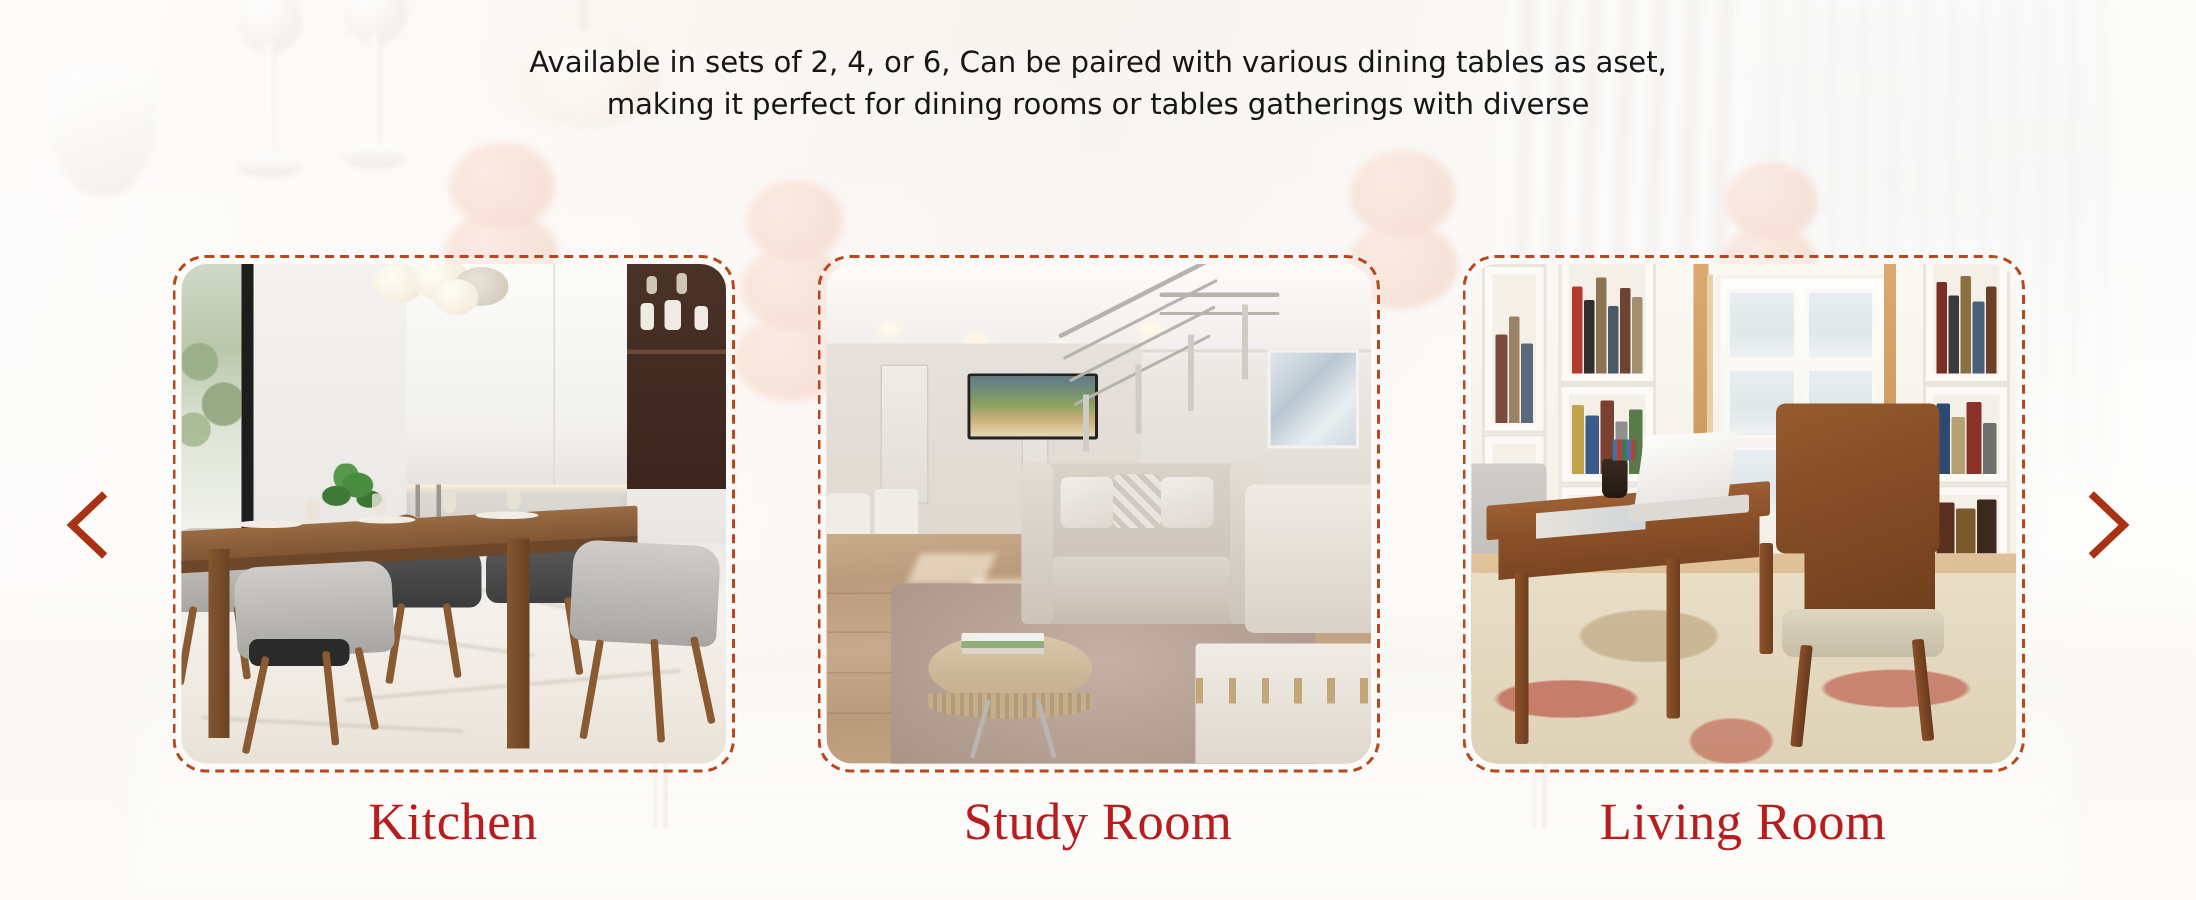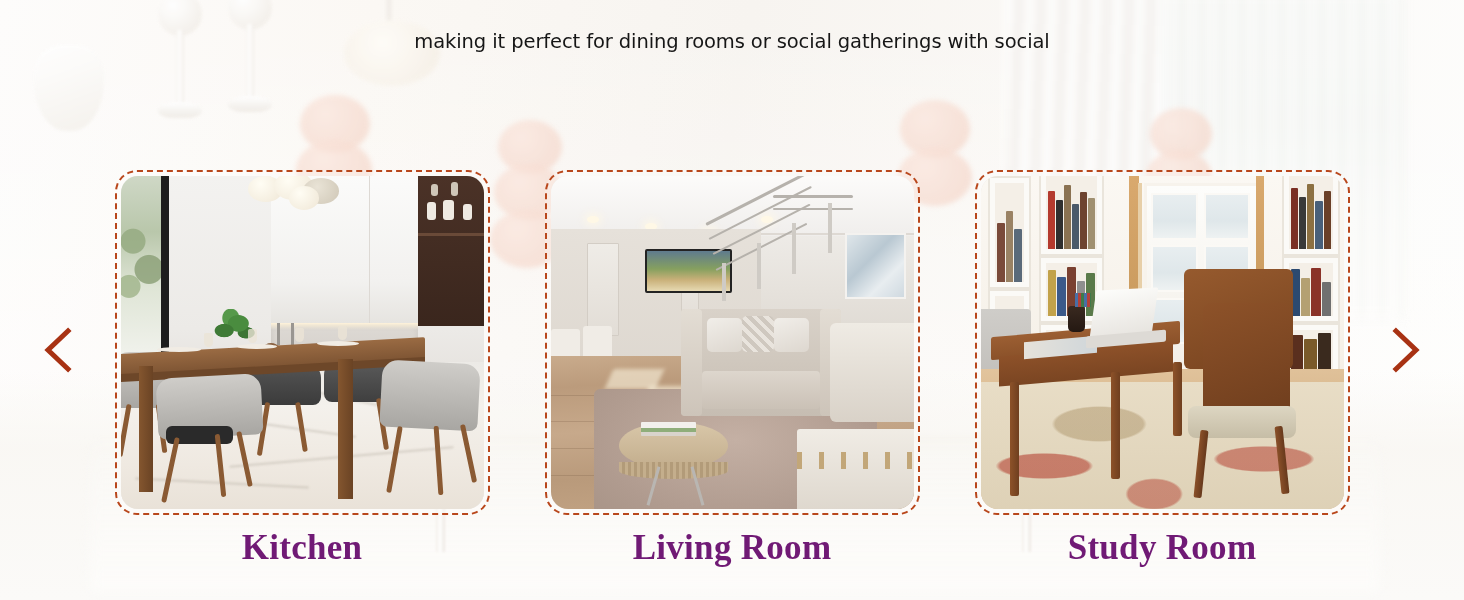--- a/index.html
+++ b/index.html
@@ -340,23 +340,23 @@
     left: 0; right: 0; top: 528px;
     display: flex;
     justify-content: center;
     gap: 55px;
     z-index: 5;
   }
   .label {
     width: 375px;
     text-align: center;
     font-family: "Liberation Serif", serif;
-    font-weight: bold;
+    font-weight: normal;
     font-size: 35px;
-    color: #701a75;
+    color: #b91c1c;
     letter-spacing: 0.3px;
   }
 
   
   .arrow {
     position: absolute;
     top: 323px;
     width: 44px; height: 54px;
     cursor: pointer;
     z-index: 6;
@@ -400,21 +400,22 @@
     <div class="bg-chair-blob" style="left:1146px;top:150px;width:66px;height:54px;"></div>
     <div class="bg-counter"></div>
     <div class="bg-floor"></div>
     <div class="bg-rug"></div>
     <div class="bg-leg a"></div>
     <div class="bg-leg b"></div>
   </div>
 
   <div class="header">
     <div class="subtitle">
-      <span class="line">making it perfect for dining rooms or social gatherings with social</span>
+      <span class="line">Available in sets of 2, 4, or 6, Can be paired with various dining tables as aset,</span>
+      <span class="line">making it perfect for dining rooms or tables gatherings with diverse</span>
     </div>
   </div>
 
   <div class="cards">
 
     <div class="card">
       <div class="photo">
         <div class="k-wall"></div>
         <div class="k-upper-cab"></div>
         <div class="k-cab-line" style="left:248px"></div>
@@ -685,22 +686,22 @@
           <div class="seat"></div>
           <div class="leg" style="left:14%;top:64%;height:34%;transform:rotate(6deg)"></div>
           <div class="leg" style="left:70%;top:62%;height:34%;transform:rotate(-6deg)"></div>
         </div>
       </div>
     </div>
   </div>
 
   <div class="labels">
     <div class="label">Kitchen</div>
+    <div class="label">Study Room</div>
     <div class="label">Living Room</div>
-    <div class="label">Study Room</div>
   </div>
 
   <div class="arrow prev">
     <svg viewBox="0 0 44 54">
       <polyline points="30,8 10,27 30,46" fill="none" stroke="#a83213" stroke-width="5" stroke-linecap="square" stroke-linejoin="miter"></polyline>
     </svg>
   </div>
   <div class="arrow next">
     <svg viewBox="0 0 44 54">
       <polyline points="14,8 34,27 14,46" fill="none" stroke="#a83213" stroke-width="5" stroke-linecap="square" stroke-linejoin="miter"></polyline>

